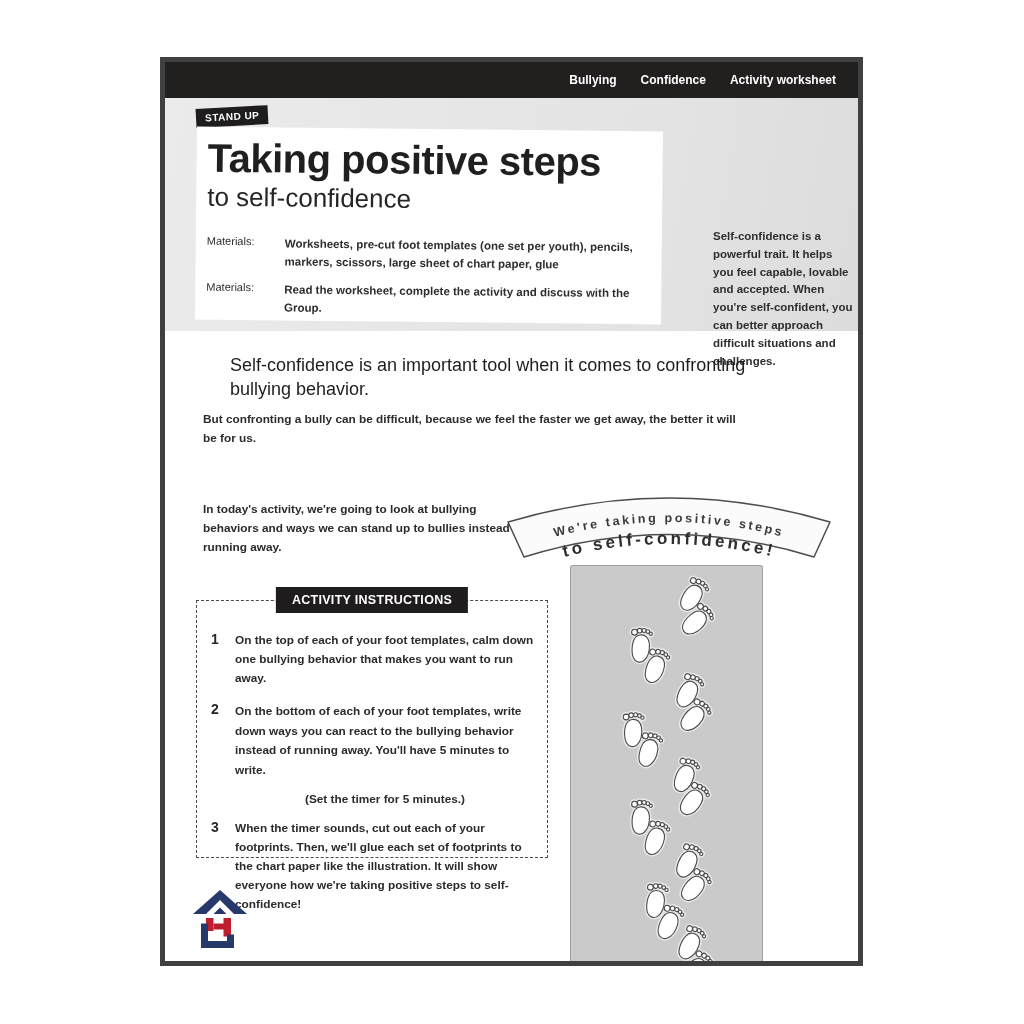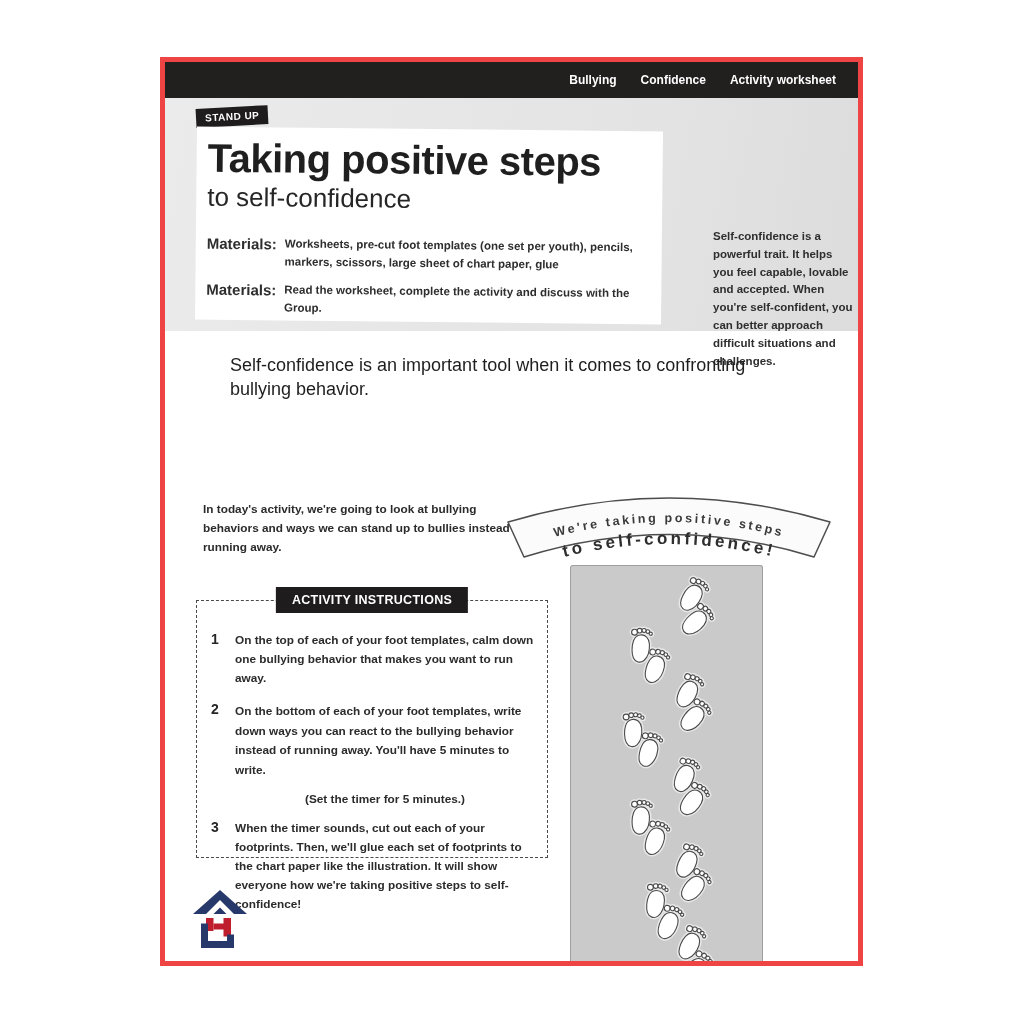--- a/index.html
+++ b/index.html
@@ -1,38 +1,38 @@
 <!DOCTYPE html>
 <html><head>
 <meta charset="utf-8">
 <style>
   * { margin:0; padding:0; box-sizing:border-box; }
   html,body { width:1024px; height:1024px; background:#ffffff;
     font-family:"Liberation Sans", sans-serif; color:#262626; }
   .page-frame { position:absolute; left:160px; top:57px; width:703px; height:909px;
-    border:5px solid #ef4444; background:#ffffff; overflow:hidden; }
+    border:5px solid #404040; background:#ffffff; overflow:hidden; }
   .frame-inner { position:relative; width:693px; height:899px; }
 
   
   .topbar { position:absolute; left:0; top:0; width:693px; height:36px; background:#221f1f;
     display:flex; align-items:center; justify-content:flex-end; gap:24px; padding-right:22px; }
   .topbar span { color:#ffffff; font-size:12px; font-weight:600; }
 
   
   .header-band { position:absolute; left:0; top:36px; width:693px; height:233px;
     background:linear-gradient(100deg,#ebebeb 0%,#e3e3e3 70%,#dcdcdc 100%); }
   .standup-tag { position:absolute; left:31px; top:9px; background:#1e1c1c; color:#fff;
     font-size:10px; font-weight:700; letter-spacing:.5px; padding:4px 9px;
     transform:rotate(-3deg); }
   .title-box { position:absolute; left:31px; top:31px; width:466px; height:193px;
     background:#ffffff; transform:rotate(.6deg); padding:10px 12px 0 11px; }
   .title-box h1 { font-size:40px; font-weight:600; letter-spacing:-.5px; color:#1f1f1f; line-height:1.08; }
   .title-box h2 { font-size:26px; font-weight:400; color:#262626; margin-top:2px; }
   .meta { margin-top:22px; display:grid; grid-template-columns:70px 1fr; row-gap:10px; column-gap:8px; }
-  .meta .lab { font-size:15px; font-weight:700; color:#2e2e2e; }
+  .meta .lab { font-size:11px; font-weight:400; color:#2e2e2e; }
   .meta .val { font-size:11.5px; font-weight:600; color:#2e2e2e; line-height:1.55; max-width:360px; }
   .sidebar-note { position:absolute; left:548px; top:130px; width:142px;
     font-size:11.5px; font-weight:600; line-height:1.55; color:#2e2e2e; }
 
   
   .intro { position:absolute; left:38px; top:292px; width:535px;
     font-size:18px; font-weight:500; line-height:1.33; color:#1e1e1e;margin-left:27px; }
   .p1 { position:absolute; left:38px; top:348px; width:540px; }
   .p2 { position:absolute; left:38px; top:376px; width:528px; }
   .p3 { position:absolute; left:38px; top:438px; width:322px; }
@@ -83,20 +83,21 @@
           <span class="lab">Materials:</span>
           <span class="val">Worksheets, pre-cut foot templates (one set per youth), pencils, markers, scissors, large sheet of chart paper, glue</span>
           <span class="lab">Materials:</span>
           <span class="val">Read the worksheet, complete the activity and discuss with the Group.</span>
         </div>
       </div>
       <p class="sidebar-note">Self-confidence is a powerful trait. It helps you feel capable, lovable and accepted. When you're self-confident, you can better approach difficult situations and challenges.</p>
     </div>
 
     <h3 class="intro">Self-confidence is an important tool when it comes to confronting bullying behavior.</h3>
+    <p class="p1 bodytext">But confronting a bully can be difficult, because we feel the faster we get away, the better it will be for us.</p>
     <p class="p3 bodytext">In today's activity, we're going to look at bullying behaviors and ways we can stand up to bullies instead of running away.</p>
 
     <div class="chart-paper">
       <svg id="paper-svg" width="193" height="396" viewBox="0 0 193 396">
           <g transform="translate(123,45) rotate(35)">
             <g transform="translate(-23,-29) rotate(-4)">
               <path d="M10.5,7.2 C15.5,6.2 19.6,9.8 20.3,15.5 C21,21.5 19.8,28.6 16,32.4 C12.6,35.7 7.4,34.6 5.2,30.4 C3.2,26.4 2.6,18.8 4.2,13.4 C5.5,9.3 7.8,7.7 10.5,7.2 Z" fill="#ffffff" stroke="#e9e9e9" stroke-width="4"></path>
               <circle cx="4.6" cy="4.8" r="2.9" fill="#ffffff" stroke="#e9e9e9" stroke-width="4"></circle>
               <circle cx="9.6" cy="2.9" r="2.3" fill="#ffffff" stroke="#e9e9e9" stroke-width="4"></circle>
               <circle cx="14" cy="2.4" r="2" fill="#ffffff" stroke="#e9e9e9" stroke-width="4"></circle>

